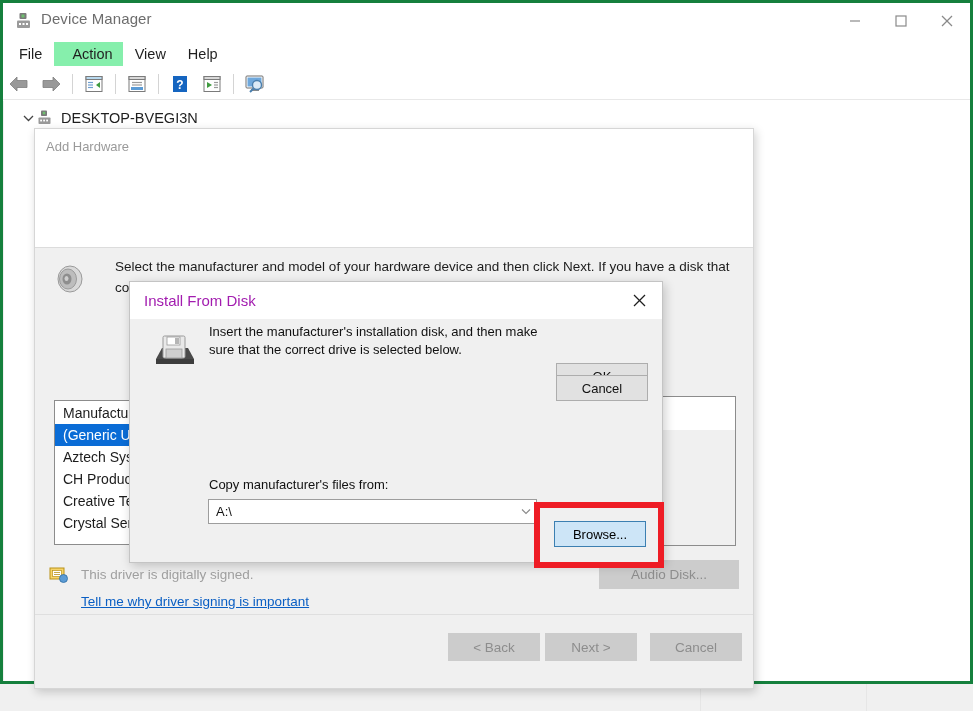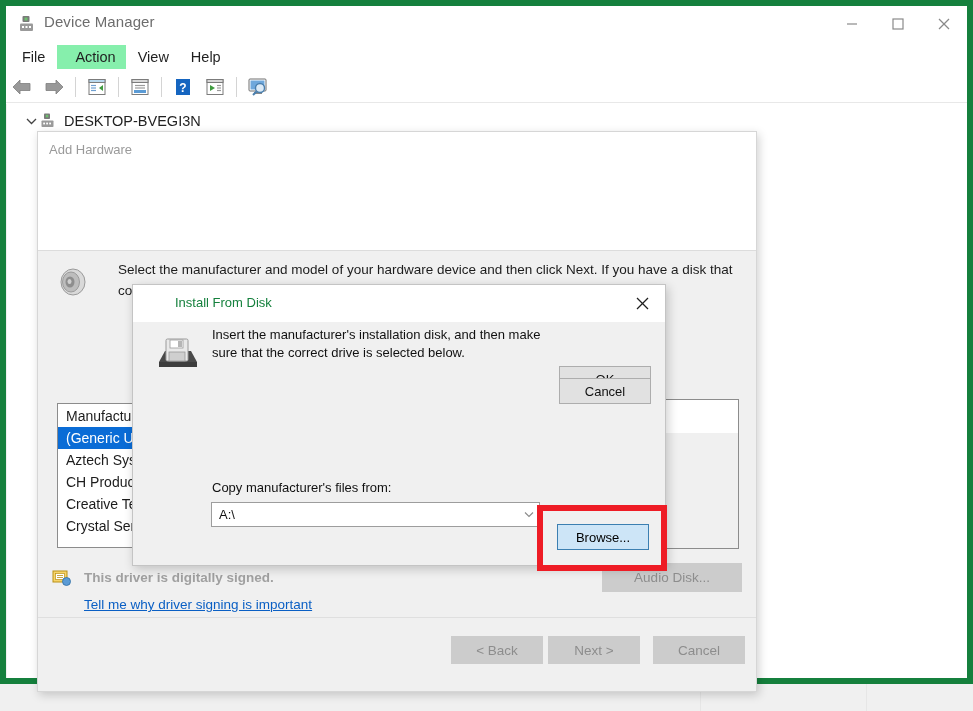--- a/index.html
+++ b/index.html
@@ -19,21 +19,21 @@
     background: #ffffff;
   }
 
   
   .dm-window {
     position: absolute;
     left: 0; top: 0;
     width: 973px;
     height: 684px;
     background: #ffffff;
-    border: 6px solid #15803d;
+    border: 3px solid #15803d;
     box-sizing: border-box;
   }
 
   .dm-titlebar {
     position: absolute;
     left: 0; top: 0;
     width: 100%;
     height: 36px;
     background: #ffffff;
   }
@@ -267,21 +267,20 @@
   .sign-icon {
     position: absolute;
     left: 14px; top: 318px;
     width: 20px; height: 18px;
   }
   .sign-text {
     position: absolute;
     left: 46px; top: 319px;
     font-size: 13.5px;
     color: #a0a0a0;
-    font-weight: bold;
   }
   .sign-link {
     position: absolute;
     left: 46px; top: 346px;
     font-size: 13.5px;
     color: #0a5fc4;
     text-decoration: underline;
   }
 
   .have-disk {
@@ -337,23 +336,22 @@
   .ifd-title {
     position: absolute;
     left: 0; top: 0;
     width: 100%;
     height: 37px;
     background: #ffffff;
   }
   .ifd-title-text {
     position: absolute;
     left: 14px; top: 10px;
-    font-size: 13px;
-    color: #15803d;
-    margin-left: 28px;
+    font-size: 15px;
+    color: #a21caf;
   }
   .ifd-close {
     position: absolute;
     right: 0; top: 0;
     width: 46px; height: 37px;
     display: flex;
     align-items: center;
     justify-content: center;
     color: #1f1f1f;
   }

